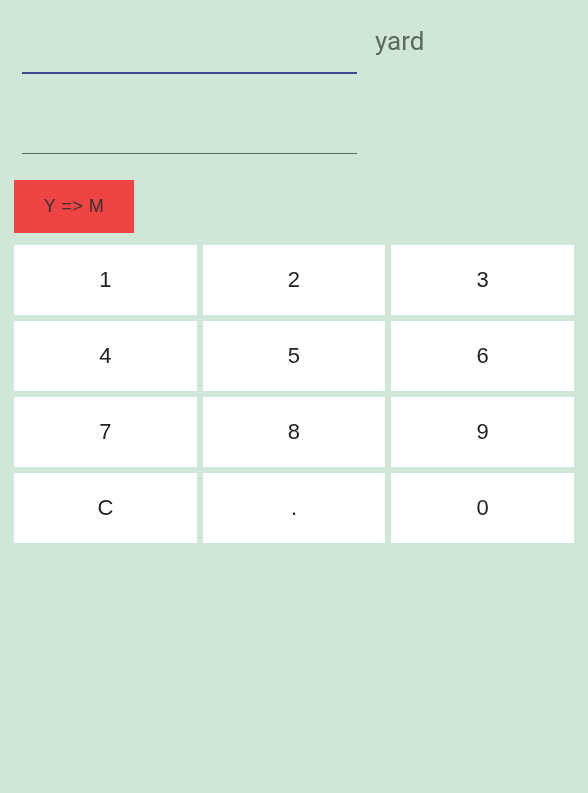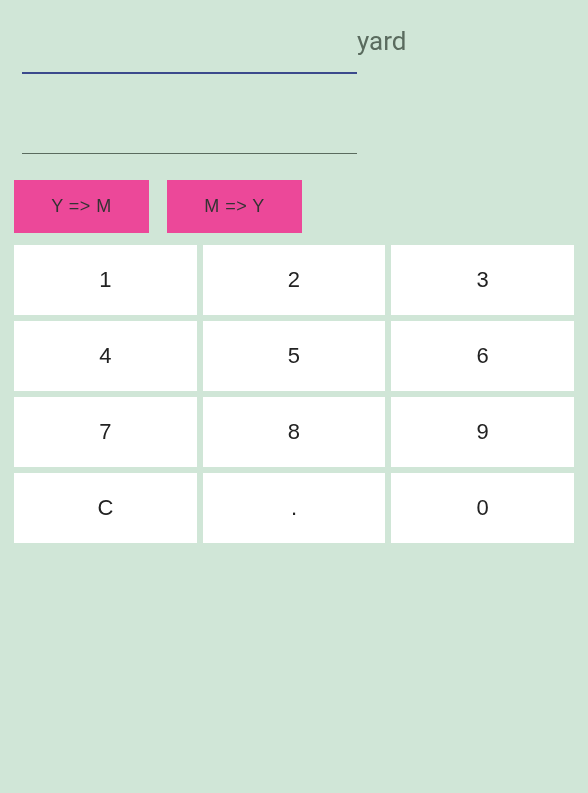--- a/index.html
+++ b/index.html
@@ -29,37 +29,37 @@
       font-size: 22px;
       outline: none;
       color: #333;
     }
     .input-field.secondary {
       border-bottom: 1px solid #5a6b5e;
     }
     .unit-label {
       font-size: 26px;
       color: #5a6b5e;
-      margin-left: 0;
+      margin-left: 18px;
       padding-bottom: 18px;
     }
     .convert-buttons {
       display: flex;
       gap: 18px;
       margin-top: 26px;
       margin-bottom: 12px;
     }
     .convert-btn {
-      background: #ec4899;
+      background: #ef4444;
       border: none;
       padding: 16px 0;
       font-size: 18px;
       font-weight: 500;
       color: #333;
-      width: 135px;
+      width: 120px;
       cursor: pointer;
       letter-spacing: 0.5px;
     }
     .keypad {
       display: grid;
       grid-template-columns: repeat(3, 1fr);
       gap: 6px;
     }
     .key-btn {
       background: #ffffff;
@@ -80,21 +80,20 @@
   <input type="text" class="input-field" value="" style="">
   <span class="unit-label">yard</span>
 </div>
 
 <div class="input-row">
   <input type="text" class="input-field secondary" value="" style="">
 </div>
 
 <div class="convert-buttons">
   <button class="convert-btn">Y =&gt; M</button>
-  <button class="convert-btn">M =&gt; Y</button>
 </div>
 
 <div class="keypad">
   <button class="key-btn">1</button>
   <button class="key-btn">2</button>
   <button class="key-btn">3</button>
   <button class="key-btn">4</button>
   <button class="key-btn">5</button>
   <button class="key-btn">6</button>
   <button class="key-btn">7</button>

